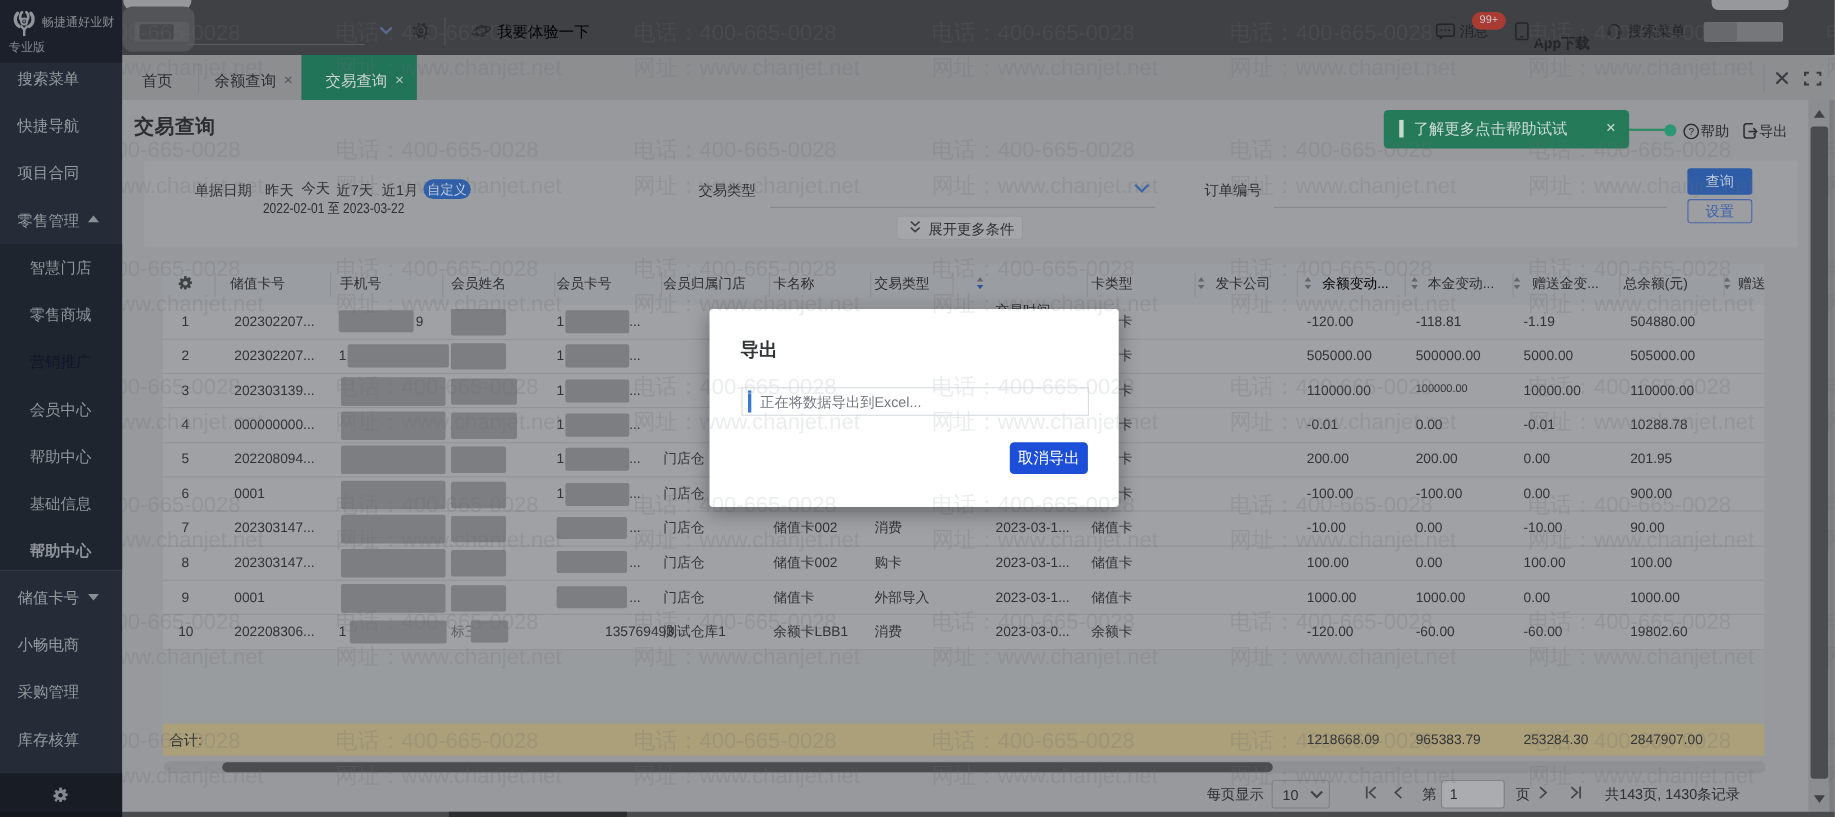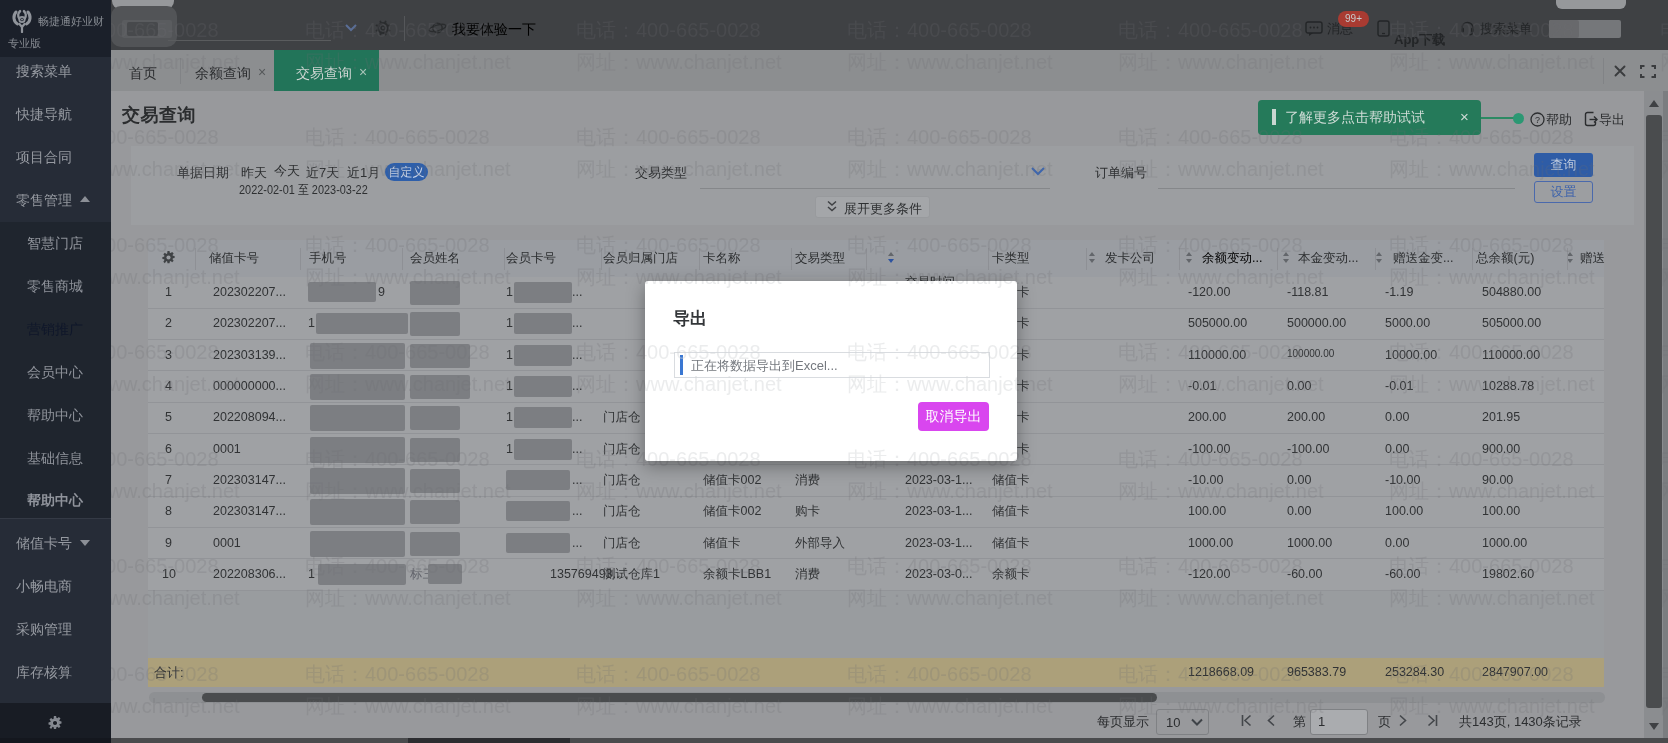--- a/index.html
+++ b/index.html
@@ -501,21 +501,21 @@
     <div class="a" style="left:1278px;top:664px;font-size:20px;color:rgba(108,110,114,0.22);white-space:nowrap;line-height:20px;">电话：400-665-0028</div>
     <div class="a" style="left:1278px;top:696px;font-size:20px;color:rgba(108,110,114,0.22);white-space:nowrap;line-height:20px;">网址：www.chanjet.net</div>
     <div class="a" style="left:1549px;top:664px;font-size:20px;color:rgba(108,110,114,0.22);white-space:nowrap;line-height:20px;">电话：400-665-0028</div>
     <div class="a" style="left:1549px;top:696px;font-size:20px;color:rgba(108,110,114,0.22);white-space:nowrap;line-height:20px;">网址：www.chanjet.net</div>
 </div>
 <div class="a" style="left:645px;top:281px;width:372px;height:180px;background:#ffffff;border-radius:3px;box-shadow:0 5px 18px rgba(0,0,0,0.35);"></div>
 <div class="a" style="left:673px;top:310px;font-size:17px;color:#333639;font-weight:700;white-space:nowrap;line-height:1;">导出</div>
 <div class="a" style="left:674px;top:352px;width:316px;height:26px;background:#fff;border:1px solid #d9dce0;"></div>
 <div class="a" style="left:680px;top:355px;width:3px;height:20px;background:#3a77d2;"></div>
 <div class="a" style="left:691px;top:359px;font-size:13px;color:#74787e;font-weight:400;white-space:nowrap;line-height:1;">正在将数据导出到Excel...</div>
-<div class="a" style="left:918px;top:402px;width:71px;height:29px;background:#d946ef;border-radius:4px;color:#fff;font-size:14px;text-align:center;line-height:29px;">取消导出</div>
+<div class="a" style="left:918px;top:402px;width:71px;height:29px;background:#1d4ed8;border-radius:4px;color:#fff;font-size:14px;text-align:center;line-height:29px;">取消导出</div>
 <div class="a" style="left:645px;top:281px;width:372px;height:180px;pointer-events:none;overflow:hidden;border-radius:3px;">
 <div class="a" style="left:-69px;top:-14px;font-size:20px;color:rgba(210,212,215,0.45);white-space:nowrap;line-height:20px;">网址：www.chanjet.net</div>
     <div class="a" style="left:202px;top:-14px;font-size:20px;color:rgba(210,212,215,0.45);white-space:nowrap;line-height:20px;">网址：www.chanjet.net</div>
     <div class="a" style="left:-69px;top:61px;font-size:20px;color:rgba(210,212,215,0.45);white-space:nowrap;line-height:20px;">电话：400-665-0028</div>
     <div class="a" style="left:-69px;top:93px;font-size:20px;color:rgba(210,212,215,0.45);white-space:nowrap;line-height:20px;">网址：www.chanjet.net</div>
     <div class="a" style="left:202px;top:61px;font-size:20px;color:rgba(210,212,215,0.45);white-space:nowrap;line-height:20px;">电话：400-665-0028</div>
     <div class="a" style="left:202px;top:93px;font-size:20px;color:rgba(210,212,215,0.45);white-space:nowrap;line-height:20px;">网址：www.chanjet.net</div>
     <div class="a" style="left:-69px;top:168px;font-size:20px;color:rgba(210,212,215,0.45);white-space:nowrap;line-height:20px;">电话：400-665-0028</div>
     <div class="a" style="left:202px;top:168px;font-size:20px;color:rgba(210,212,215,0.45);white-space:nowrap;line-height:20px;">电话：400-665-0028</div>
 </div>

